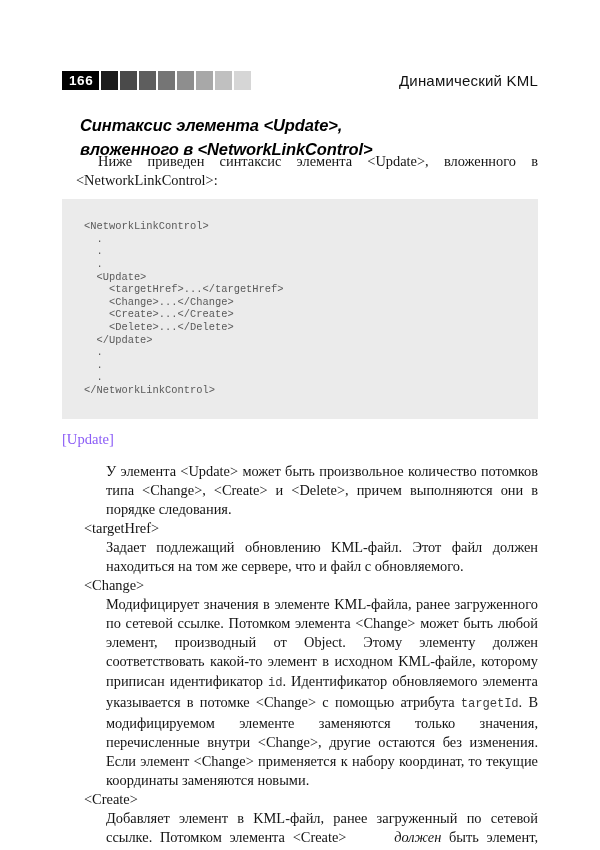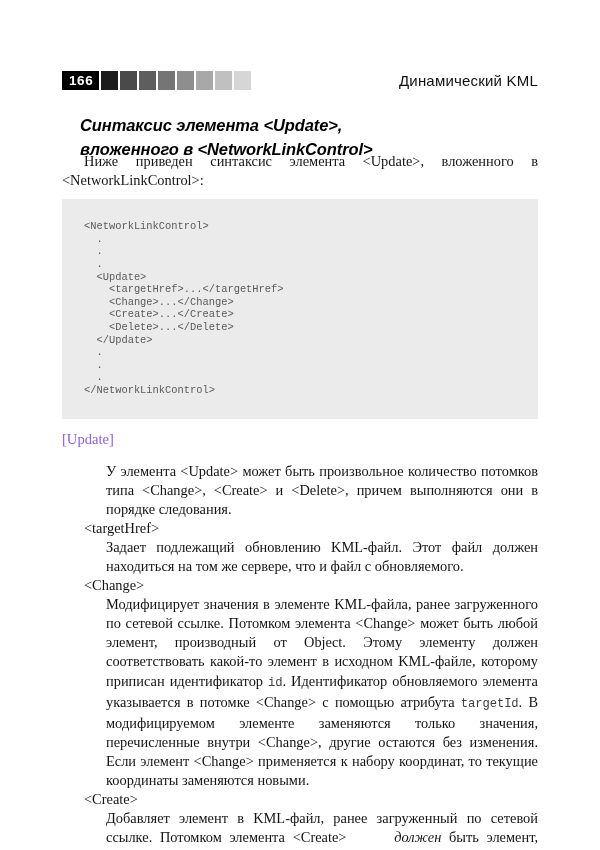--- a/index.html
+++ b/index.html
@@ -101,20 +101,21 @@
     margin: 0;
     font-size: 14.4px;
     line-height: 19.1px;
     text-align: justify;
     text-indent: 0;
     color: #141414;
   }
   p.intro {
     text-indent: 22px;
     margin-bottom: 9px;
+    margin-left: 14px;
   }
 
   
   .code-block {
     background: #ebebeb;
     padding: 9px 0 10px 10px;
     margin: 0 0 11px 0;
     width: 476px;
   }
   .code-block pre {

